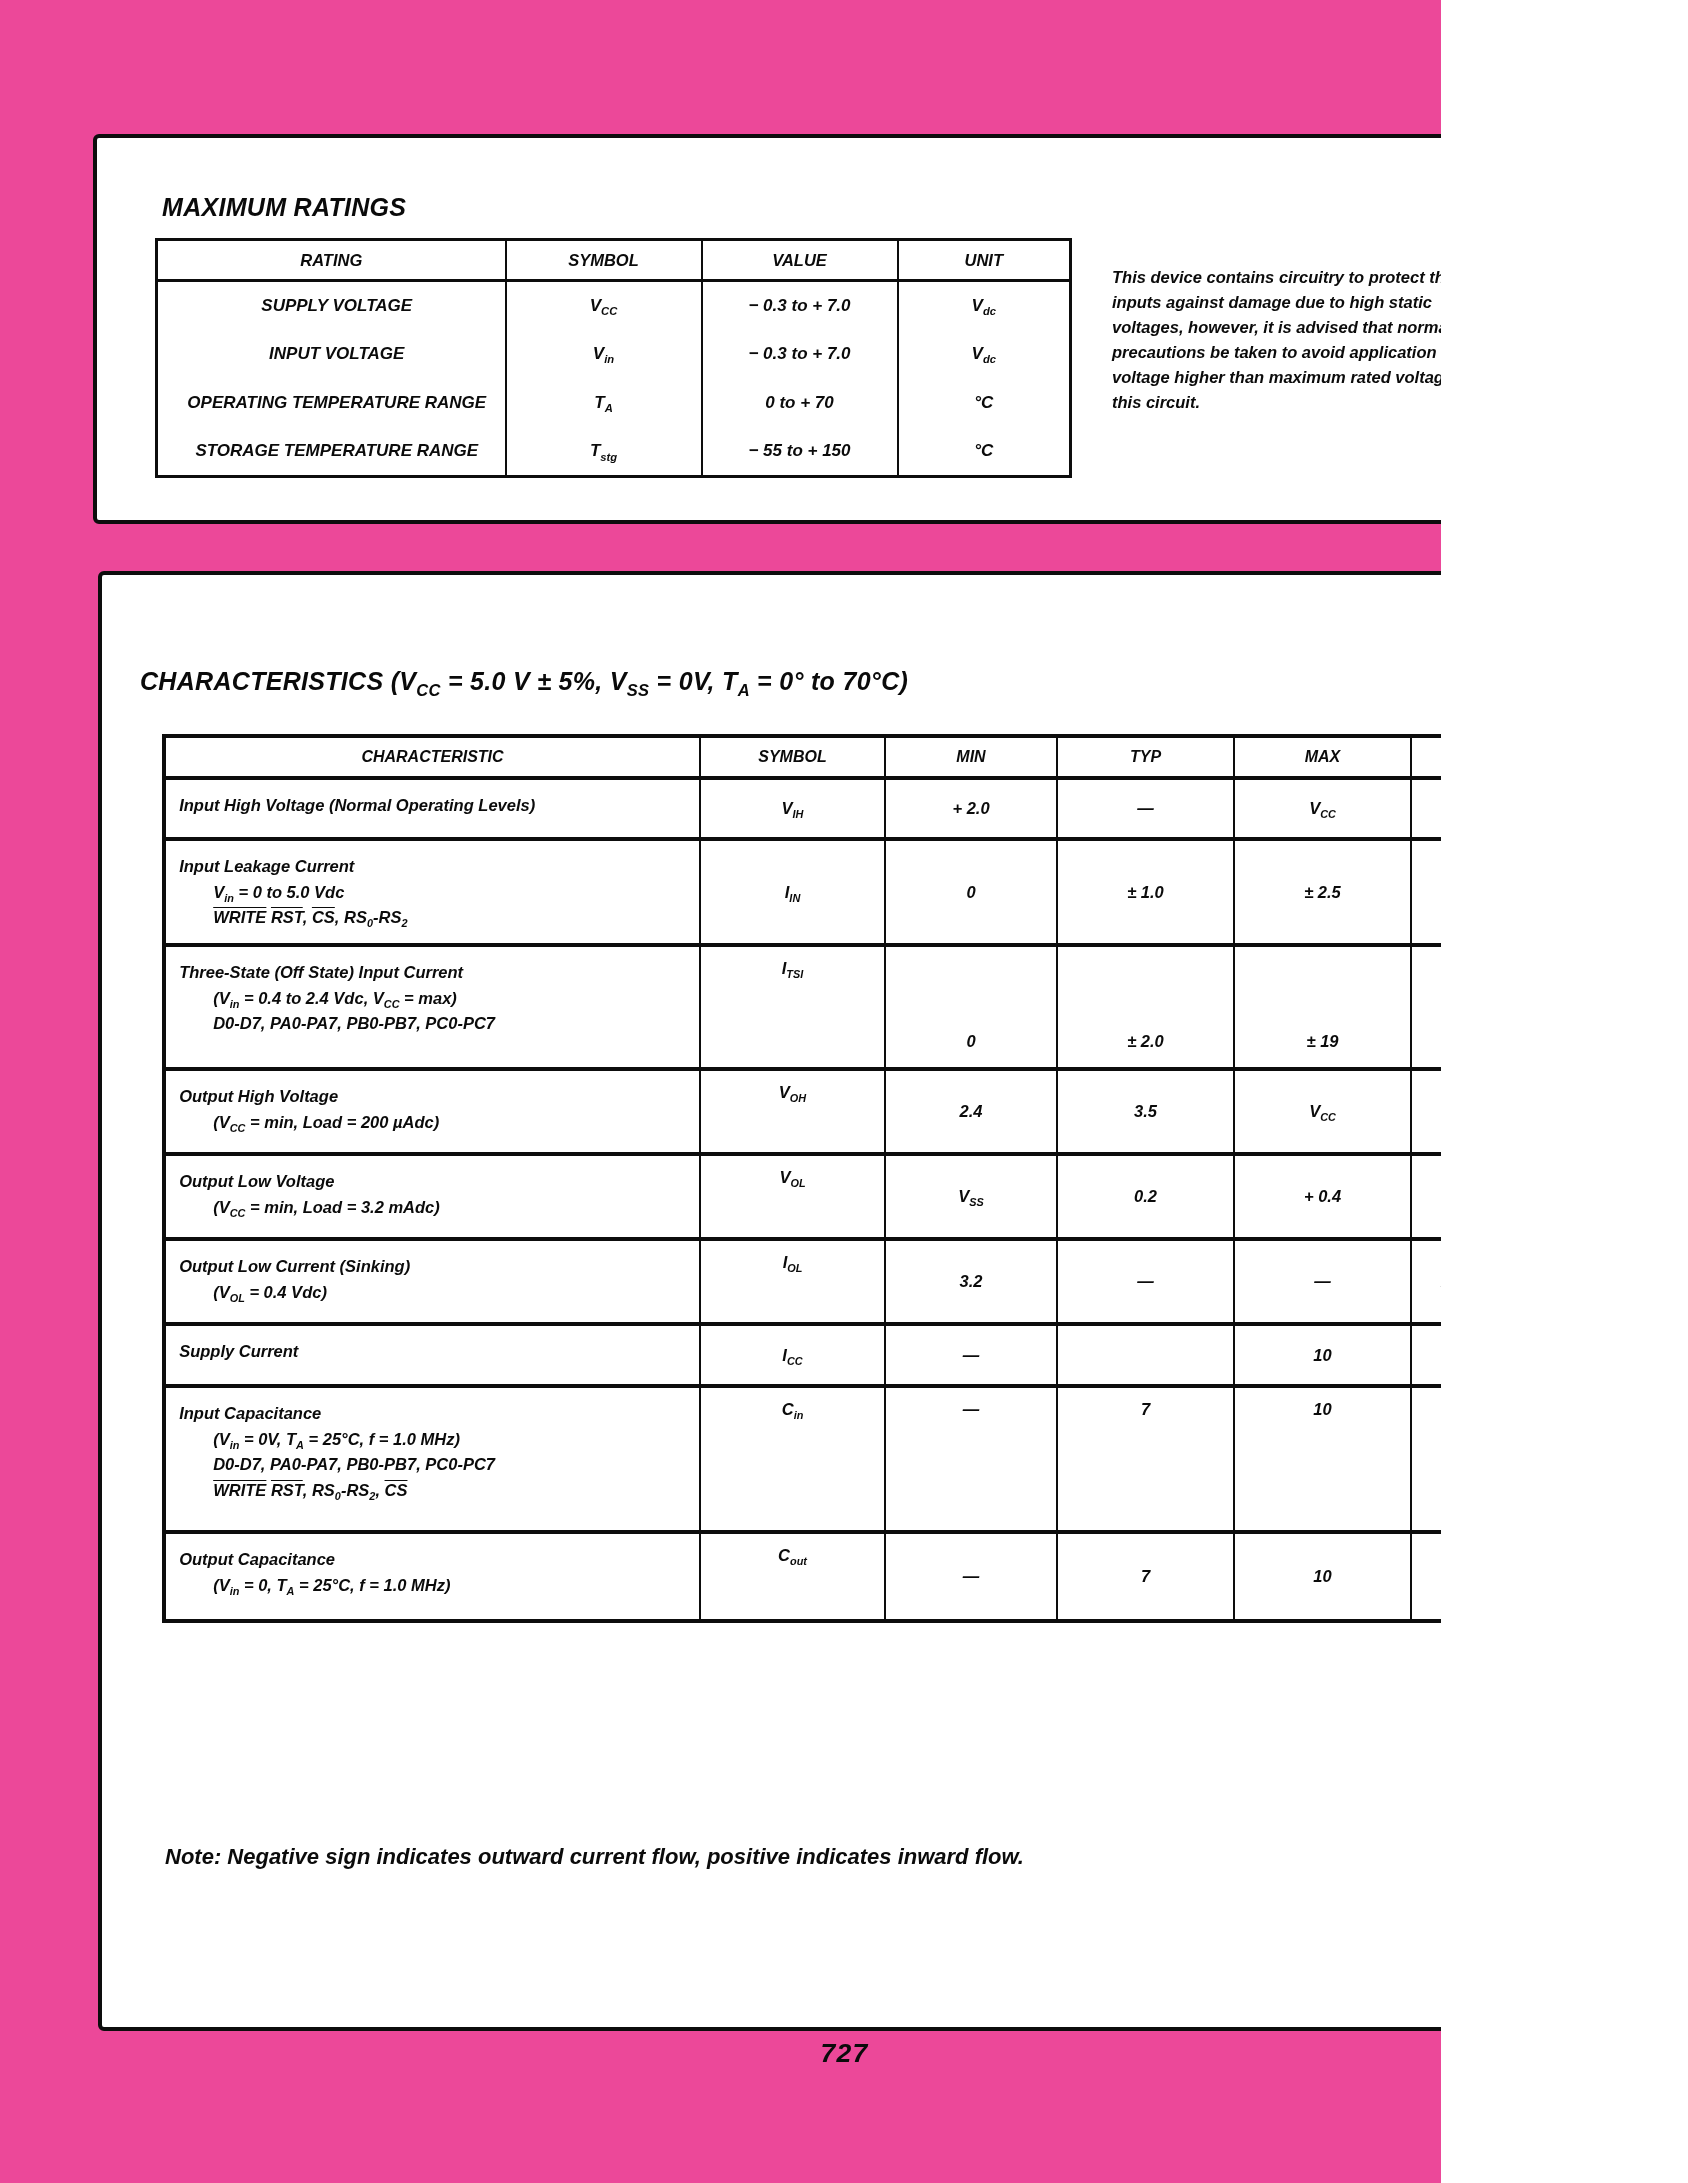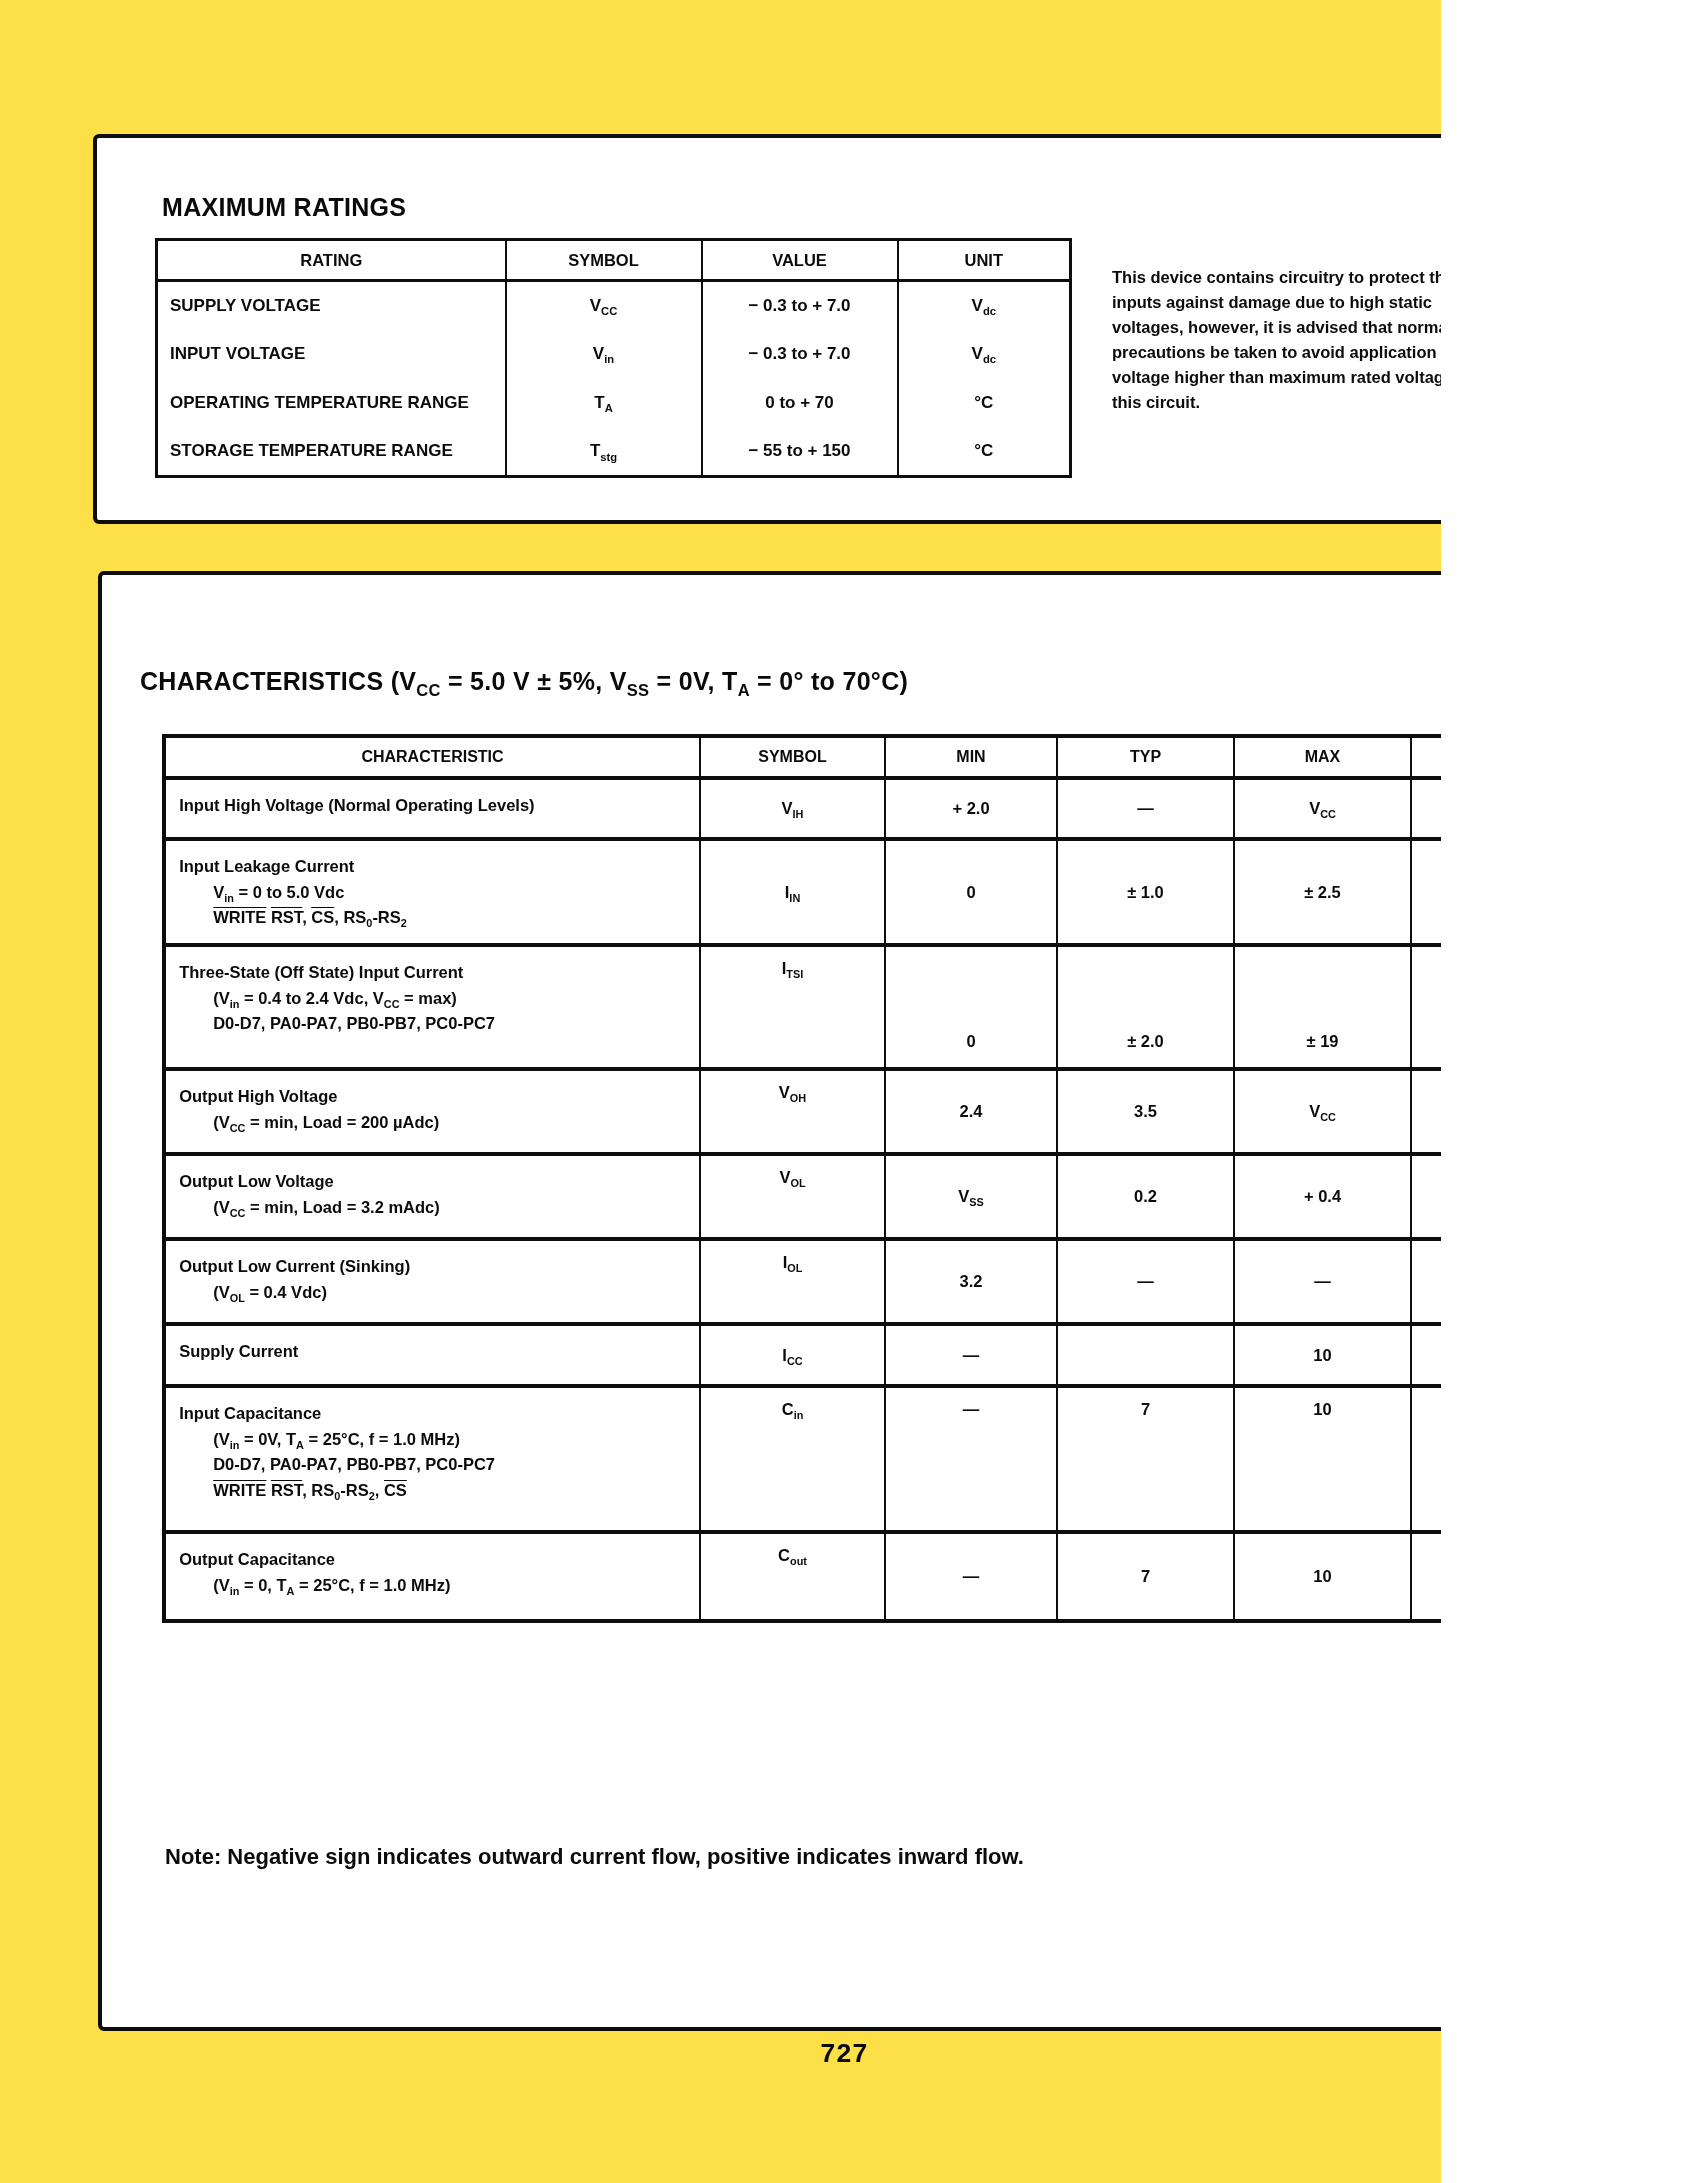--- a/index.html
+++ b/index.html
@@ -1,23 +1,24 @@
 <!DOCTYPE html>
 <html style="font-size:10.6px"><head>
 <meta charset="utf-8">
 <style>
   html,body{margin:0;padding:0;background:#ffffff;}
   .page{
     position:relative;
     width:1441px;height:2183px;
-    background:#fde047;
+    background:#ec4899;
     font-family:"Liberation Sans", sans-serif;
     font-weight:700;
     color:#0b0b0b;
     overflow:hidden;
+    font-style:italic;
   }
   .frame{
     position:absolute;
     border:4px solid #0d0d0d;
     border-radius:6px;
     background:#fff;
   }
   #box-ratings{left:93px;top:134px;width:1480px;height:382px;}
   #box-chars{left:98px;top:571px;width:1485px;height:1452px;}
 
@@ -47,21 +48,21 @@
     border-bottom:3.3px solid #0d0d0d;
     border-right:2.6px solid #0d0d0d;
     font-size:16.5px;text-align:center;
   }
   #ratings-table th:last-child{border-right:none;}
   #ratings-table td{
     border-right:2.6px solid #0d0d0d;
     text-align:center;vertical-align:middle;
   }
   #ratings-table td:last-child{border-right:none;}
-  #ratings-table td.left{text-align:left;padding-left:12px;}
+  #ratings-table td.left{text-align:center;padding-left:12px;}
 
   
   #side-note{
     position:absolute;left:1112px;top:265px;width:378px;
     font-size:16.5px;line-height:25px;
     color:#0b0b0b;
   }
 
   
   #chars-table{

